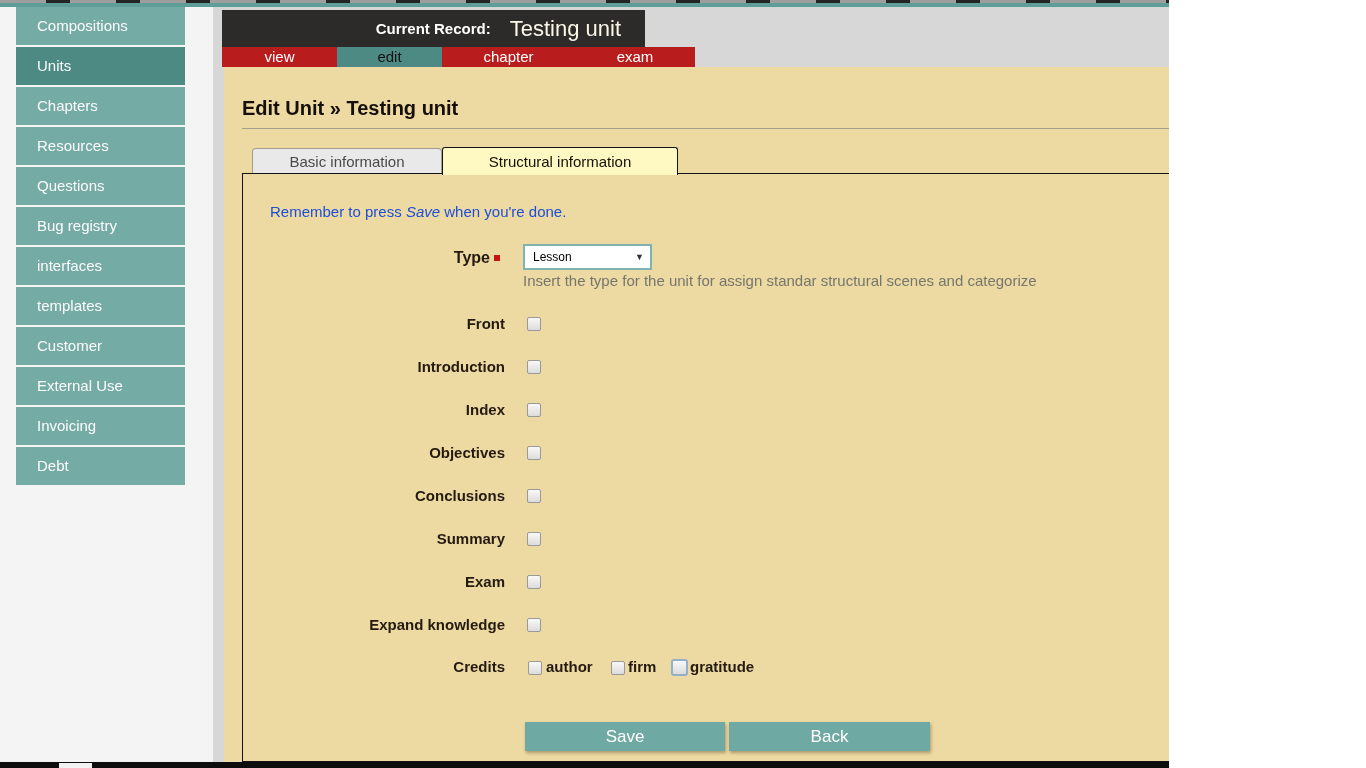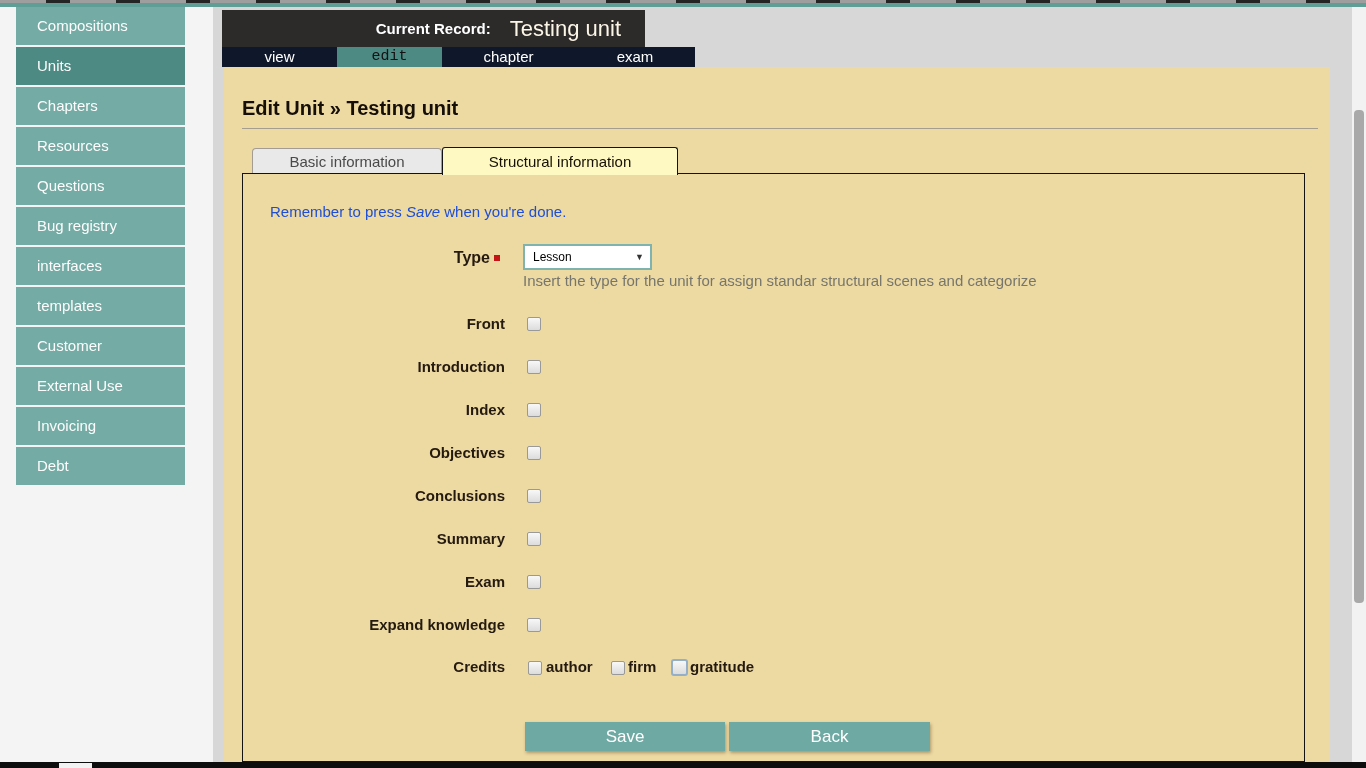--- a/index.html
+++ b/index.html
@@ -1,17 +1,17 @@
 <!DOCTYPE html>
 <html><head>
 <meta charset="utf-8">
 <style>
   html,body{margin:0;padding:0;}
   body{font-family:"Liberation Sans", sans-serif;}
-  #page{position:relative;width:1366px;height:768px;background:#f4f4f4;overflow:hidden;}
+  #page{position:relative;width:1154px;height:768px;background:#f4f4f4;overflow:hidden;padding-left:15px;}
 
   
   .strip-dash{position:absolute;left:0;top:0;width:1366px;height:3px;
     background:repeating-linear-gradient(90deg,#9e9e9e 0 46px,#242424 46px 70px);}
   .strip-teal{position:absolute;left:0;top:3px;width:1366px;height:4px;background:#5f9e97;}
 
   
   .sidebar{position:absolute;left:16px;top:7px;width:169px;}
   .side-item{height:38px;margin-bottom:2px;background:#74aba4;color:#fdfdfd;
     font-size:15px;line-height:38px;padding-left:21px;cursor:pointer;box-sizing:border-box;}
@@ -22,22 +22,22 @@
   .tan-panel{position:absolute;left:224px;top:67px;width:1106px;height:695px;background:#edd9a2;}
 
   
   .record-bar{position:absolute;left:222px;top:10px;width:423px;height:37px;background:#2d2a2a;
     display:flex;align-items:center;justify-content:flex-end;padding-right:24px;box-sizing:border-box;gap:19px;}
   .record-label{color:#ffffff;font-size:15px;font-weight:bold;}
   .record-value{color:#fcf6e7;font-size:22px;}
 
   
   .record-tabs{position:absolute;left:222px;top:47px;height:20px;display:flex;}
-  .rtab{background:#0f172a;color:#ffffff;font-size:15px;line-height:20px;text-align:center;cursor:pointer;}
-  .rtab.active{background:#4d8a83;color:#131313;font-family:Liberation Mono, monospace;}
+  .rtab{background:#b91c1c;color:#ffffff;font-size:15px;line-height:20px;text-align:center;cursor:pointer;}
+  .rtab.active{background:#4d8a83;color:#131313;}
   .rtab.w1{width:115px}.rtab.w2{width:105px}.rtab.w3{width:133px}.rtab.w4{width:120px}
 
   
   .page-title{position:absolute;left:242px;top:97px;font-size:20px;font-weight:bold;color:#160f08;}
   .title-rule{position:absolute;left:242px;top:128px;width:1076px;height:1px;background:#a59e8f;}
 
   
   .tab-basic{position:absolute;left:252px;top:148px;width:190px;height:25px;background:#e9e9e9;
     border:1px solid #a39c92;border-bottom:none;border-radius:4px 4px 0 0;text-align:center;
     line-height:25px;font-size:15px;color:#4a4a4a;cursor:pointer;box-sizing:border-box;z-index:2;}

